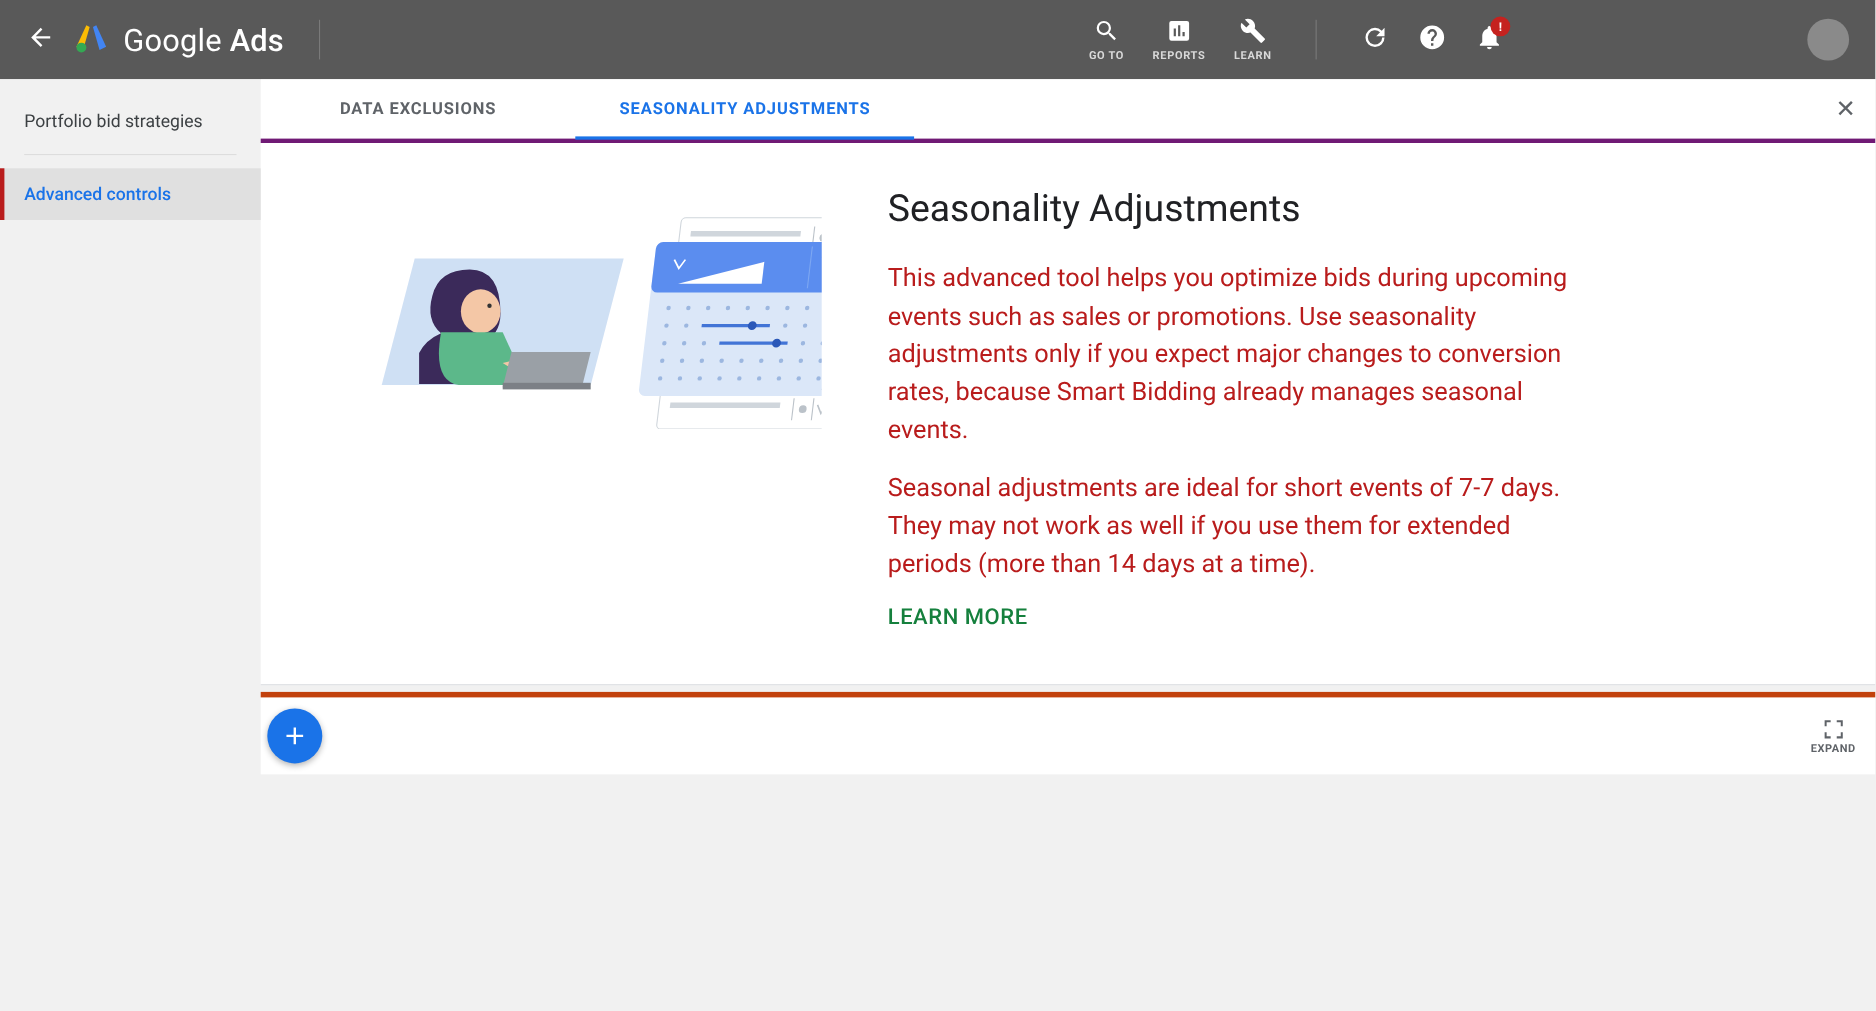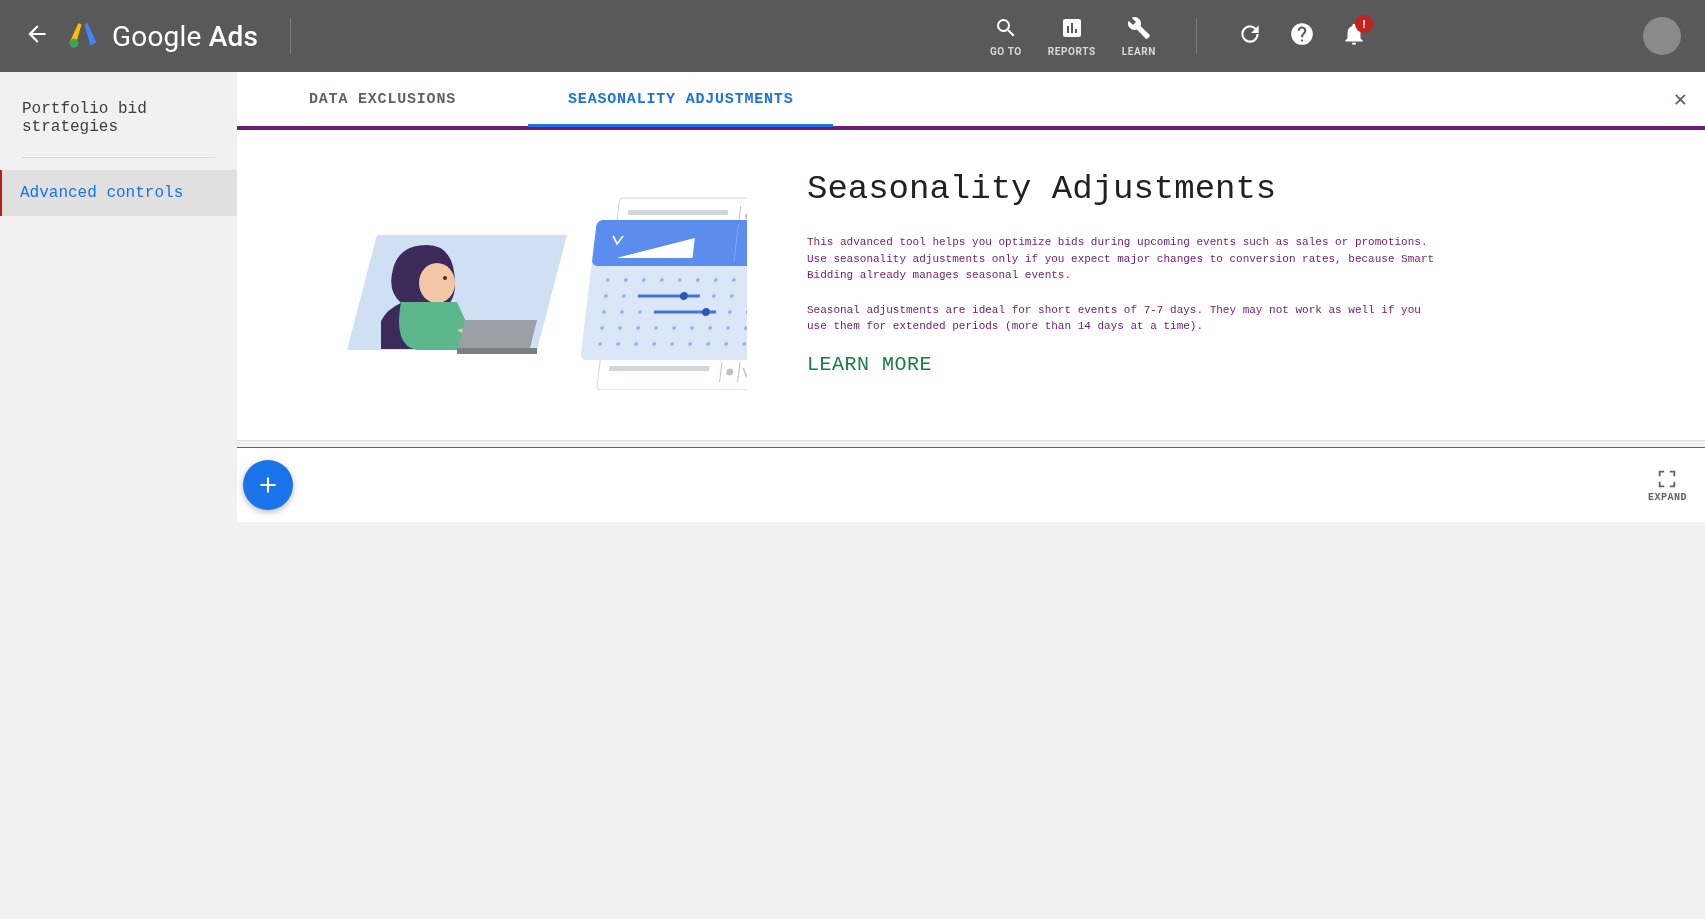--- a/index.html
+++ b/index.html
@@ -18,46 +18,46 @@
   .header-right { margin-left:auto; display:flex; align-items:center; gap: 26px; }
   .hicon-col { display:flex; flex-direction:column; align-items:center; gap:2px; cursor:pointer;justify-content:space-between;}
   .hicon-col .lbl { font-size:10px; font-weight:700; letter-spacing:0.6px; color:#d9d9d9;}
   .hicon svg { width:24px; height:24px; fill:#fff;}
   .hicon-lone { cursor:pointer; position:relative;}
   .hicon-lone svg { width:26px; height:26px; fill:#fff;}
   .badge { position:absolute; top:-6px; right:-6px; width:18px; height:18px; border-radius:50%; background:#c5221f; color:#fff; display:flex; align-items:center; justify-content:center; font-size:11px; font-weight:700;}
   .avatar { width:38px; height:38px; border-radius:50%; background:#8a8a8a; margin-left: 250px; cursor:pointer;}
   
   
-  .layout { display:flex; height: calc(100% - 72px); font-family: Liberation Mono, monospace; }
+  .layout { display:flex; height: calc(100% - 72px); }
   .sidebar { width:237px; background:#f1f1f1; padding-top: 14px;}
   .side-item { padding: 14px 22px; font-size:16px; color:#3c4043; cursor:pointer; position:relative;}
   .side-item.sep::after{ content:''; position:absolute; bottom:-8px; left:22px; right:22px; height:1px; background:#ddd;}
-  .side-item.active { color:#1a73e8; font-weight:500; background:#e0e0e0; border-left:2px solid #b91c1c; padding-left:18px; margin-top:20px;}
+  .side-item.active { color:#1a73e8; font-weight:500; background:#e0e0e0; border-left:4px solid #b91c1c; padding-left:18px; margin-top:20px;}
   
   .main { flex:1; display:flex; flex-direction:column; }
   
   
   .tabbar { background:#fff; display:flex; align-items:center; height:58px; border-bottom:4px solid #701a75; position:relative;}
   .tab { padding: 0 40px; height:100%; display:flex; align-items:center; font-size:15px; font-weight:700; letter-spacing:0.8px; color:#5f6368; cursor:pointer; position:relative;}
   .tab:first-child{ padding-left:72px; padding-right:72px;}
   .tab.active { color:#1a73e8; }
   .tab.active::after { content:''; position:absolute; left:0; right:0; bottom:-1px; height:3px; background:#1a73e8; }
   .tabbar .close { margin-left:auto; margin-right:18px; font-size:22px; color:#5f6368; cursor:pointer; font-weight:300;}
   
   
   .intro { background:#fff; padding: 40px 70px 50px 70px; display:flex; gap:60px; border-bottom:1px solid #dadce0;}
   .illus { width:440px; height:220px; flex-shrink:0; position:relative;}
   .intro-text { flex:1; max-width:640px; }
   .intro-text h1 { font-size:34px; font-weight:400; margin-bottom:26px; color:#202124;}
-  .intro-text p { font-size:11px; line-height:1.5; color:#701a75; margin-bottom:18px;}
+  .intro-text p { font-size:23px; line-height:1.5; color:#b91c1c; margin-bottom:18px;}
   .learn-more { color:#15803d; font-size:20px; font-weight:500; letter-spacing:0.5px; cursor:pointer; display:inline-block;}
   
   
-  .actionbar { background:#fff; height:75px; border-top:1px solid #c2410c; display:flex; align-items:center; padding:0 18px; margin-top:6px;}
+  .actionbar { background:#fff; height:75px; border-top:5px solid #c2410c; display:flex; align-items:center; padding:0 18px; margin-top:6px;}
   .fab { width:50px; height:50px; border-radius:50%; background:#1a73e8; color:#fff; display:flex; align-items:center; justify-content:center; font-size:30px; box-shadow:0 2px 6px rgba(0,0,0,0.3); cursor:pointer; margin-left:-12px;}
   .expand-col { margin-left:auto; display:flex; flex-direction:column; align-items:center; cursor:pointer; color:#5f6368;}
   .expand-col .lbl { font-size:10px; font-weight:700; letter-spacing:0.5px; margin-top:2px;}
   .expand-col svg { width:22px; height:22px; fill:#5f6368;}
   
   
   .illus svg { width:100%; height:100%; }
 </style>
 </head>
 <body>

